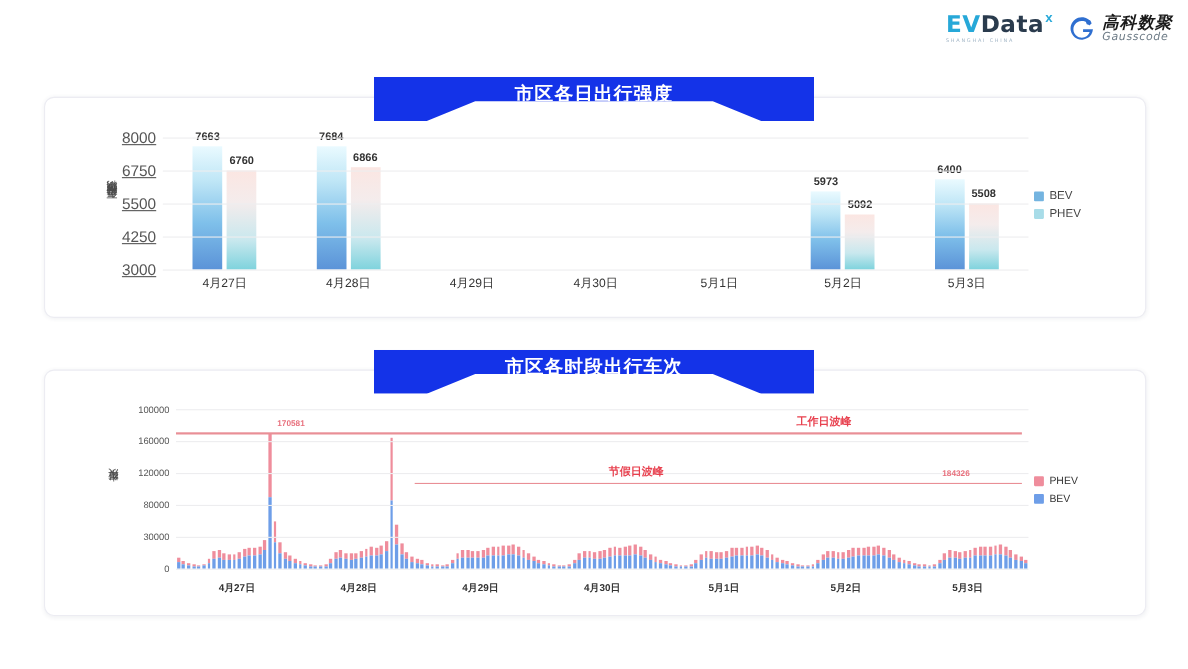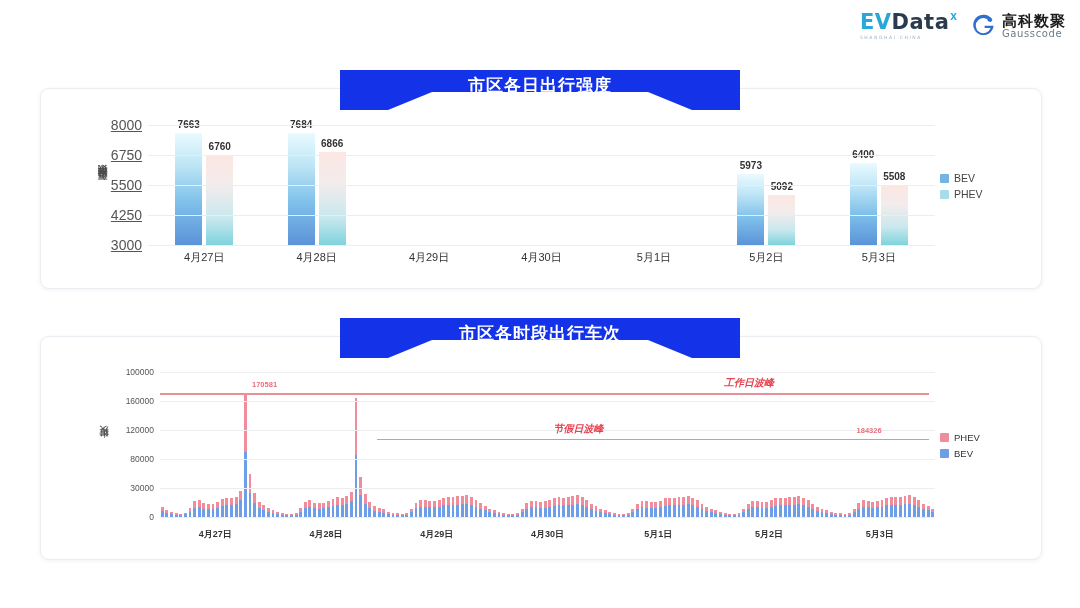--- a/index.html
+++ b/index.html
@@ -16,21 +16,21 @@
   .evdata-main{display:flex;align-items:flex-start;}
   .evdata-word{
     font-family:"DejaVu Sans",sans-serif;
     font-size:21px;font-weight:700;letter-spacing:.5px;
     color:#2a3b4d;line-height:1;
   }
   .evdata-word .cyan{color:#27a8d8;}
   .evdata-x{font-size:12px;font-weight:700;color:#27a8d8;margin-left:1px;margin-top:-3px;}
   .evdata-sub{font-size:4.5px;letter-spacing:1.6px;color:#9fb3c4;margin-top:2px;
     font-family:"DejaVu Sans",sans-serif;}
-  .gauss{display:flex;gap:6px;}
+  .gauss{display:flex;align-items:center;gap:6px;font-style:italic;}
   .gauss-mark{width:25px;height:25px;flex:0 0 25px;}
   .gauss-txt{display:flex;flex-direction:column;line-height:1.05;}
   .gauss-cn{font-size:15px;font-weight:700;color:#1a1a1a;letter-spacing:1px;}
   .gauss-en{font-size:10px;color:#6d7b86;letter-spacing:.6px;font-family:"DejaVu Sans",sans-serif;}
 
   
   .panel{
     position:absolute;left:40px;width:1000px;
     background:#ffffff;border:1px solid #ececf2;border-radius:9px;
     box-shadow:0 1px 4px rgba(40,50,90,.07);
@@ -91,21 +91,21 @@
   .c2-seg-phev{background:#ef8d9c;}
   .c2-seg-bev{background:#6e9ee8;}
   #c2-xaxis{position:absolute;left:160px;top:528px;width:775px;height:14px;}
   #c2-xaxis .xtick{font-size:9px;top:0;font-weight:700;}
   #c2-legend{position:absolute;left:940px;top:432px;font-size:9.5px;color:#333;}
   #c2-legend .row{display:flex;align-items:center;gap:5px;margin-bottom:5px;}
   #c2-legend .sw{width:9px;height:9px;border-radius:1px;}
 
   .anno-line{position:absolute;height:1.4px;background:#e98f96;}
   .anno-text{position:absolute;font-size:10px;color:#e8414f;font-weight:700;
-    white-space:nowrap;transform:translateX(-50%);font-style:italic;}
+    white-space:nowrap;transform:translateX(-50%);}
   .peak-val{position:absolute;font-size:7.5px;color:#e8707d;font-weight:700;
     white-space:nowrap;transform:translateX(-50%);}
 </style>
 </head>
 <body>
 
 <div class="header">
   <div class="logos">
 
     <div class="evdata">

